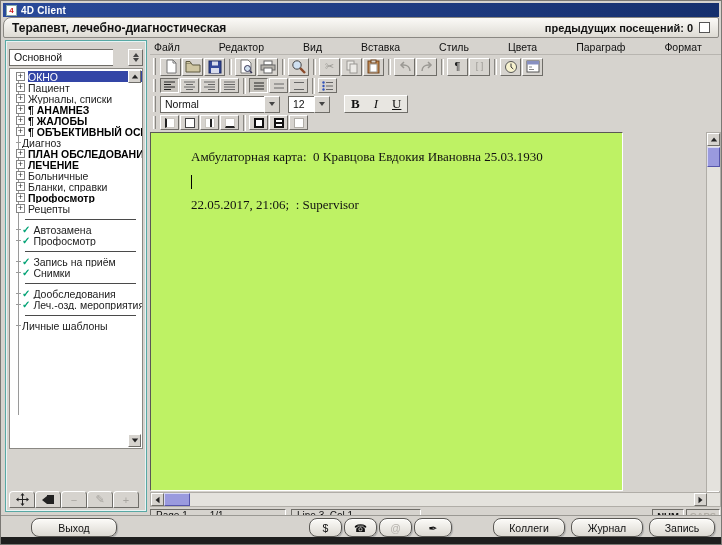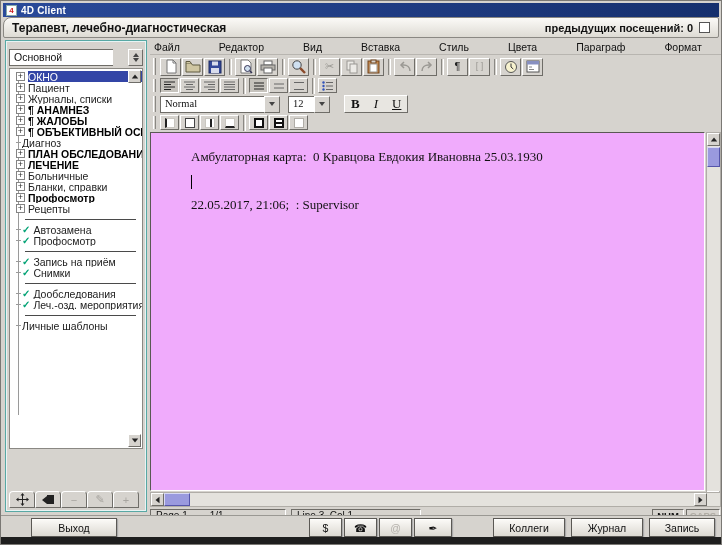--- a/index.html
+++ b/index.html
@@ -85,38 +85,38 @@
   .tb3 { top:54px; height:20px; }
   .tb4 { top:74px; height:17px; }
   .tbtn { width:21px; height:18px; display:flex; align-items:center; justify-content:center;
     border:1px solid; border-color:#ffffff #6f6d68 #6f6d68 #ffffff; background:#d6d3ce; margin-right:1px; }
   .tbtn.small { width:19px; height:15px; }
   .tbtn.pressed { border-color:#6f6d68 #ffffff #ffffff #6f6d68; background:#c6c3bd; }
   .tbtn .glyph { font-size:11px; line-height:11px; color:#222; }
   .tbtn .glyph.gray { color:#9a9893; }
   .tdiv { width:3px; height:16px; border-left:1px solid #8a8883; border-right:1px solid #fff; margin:0 3px; }
 
-  .combo { display:flex; height:17px; margin-right:8px;font-family:Liberation Serif, serif; }
+  .combo { display:flex; height:17px; margin-right:8px; }
   .combo .cfield { background:#fff; border:1px solid #6f6d68; border-right:none; font-size:10.5px; padding:1px 4px; color:#111; white-space:nowrap; overflow:hidden; }
   .combo .cbtn { width:16px; border:1px solid; border-color:#fff #6f6d68 #6f6d68 #fff; background:#d6d3ce; display:flex; align-items:center; justify-content:center; }
   .biu { display:flex; align-items:center; border:1px solid; border-color:#fff #6f6d68 #6f6d68 #fff; background:#e8e6e1; height:18px; padding:0 6px; gap:14px; margin-left:6px; }
   .biu span { font-family:"Liberation Serif",serif; font-size:13px; color:#111; }
   .biu .b { font-weight:bold; } .biu .i { font-style:italic; } .biu .u { text-decoration:underline; }
 
   .borderbox { width:10px; height:10px; background:#fff; border:1px solid #c8c5bf; position:relative; }
   .bb-left { border-left:2px solid #222; }
   .bb-out { border:1px solid #444; }
   .bb-vmid::after { content:""; position:absolute; left:4px; top:0; bottom:0; border-left:2px solid #222; }
   .bb-bot { border-bottom:2px solid #222; }
   .bb-thick { border:2px solid #111; }
   .bb-hmid { border:2px solid #111; } .bb-hmid::after { content:""; position:absolute; left:0; right:0; top:2px; border-top:2px solid #111; }
   .bb-none { border:1px solid #b0ada7; }
 
   
-  .textpane { position:absolute; left:0; top:92px; width:555px; height:359px; background:#f0abfc;
+  .textpane { position:absolute; left:0; top:92px; width:473px; height:359px; background:#bef264;
     border:1px solid; border-color:#5a5854 #fff #fff #5a5854; overflow:hidden; }
   .doc { padding:12px 0 0 40px; font-family:"Liberation Serif", serif; font-size:13px; color:#111; }
   .doc .dline { white-space:pre; height:24px; line-height:24px; }
   .caret { display:inline-block; width:1px; height:14px; background:#000; vertical-align:middle; }
 
   
   .vscroll { position:absolute; left:556px; top:92px; width:15px; height:373px; background:#e4e2dd; border:1px solid #b0ada7; }
   .hscroll { position:absolute; left:0; top:452px; width:571px; height:15px; background:#e4e2dd; border:1px solid #b0ada7; display:flex; align-items:center; }
   .sarrow { width:13px; height:13px; display:flex; align-items:center; justify-content:center; flex:0 0 auto; }
   .vscroll .sarrow { position:absolute; left:0; }
@@ -134,21 +134,21 @@
   .sbox { height:13px; border:1px solid; border-color:#6f6d68 #fff #fff #6f6d68; background:#d6d3ce; display:flex; align-items:center; padding:0 5px; margin-right:5px; }
   .sbox.pagebox { width:136px; } .sbox.linebox { width:130px; }
   .pagebox .pgnum { margin-left:22px; }
   .statusbar .sspacer { flex:1; }
   .sbox.numbox { width:32px; justify-content:center; margin-right:2px; font-weight:bold; font-size:9.5px; }
   .sbox.capsbox { width:34px; justify-content:center; color:#b0aca4; margin-right:1px; font-weight:bold; font-size:9.5px; }
 
   
   .footer { position:absolute; left:0; bottom:7px; width:722px; height:22px; border-top:1px solid #9a9893; background:#d6d3ce; }
   .fbtn { position:absolute; top:2px; height:19px; background:linear-gradient(#fcfbf8,#dcd9d2);
-    border:1px solid #5a5854; border-radius:0; box-shadow:0 1px 0 #fff inset, 1px 1px 1px #aaa;
+    border:1px solid #5a5854; border-radius:8px; box-shadow:0 1px 0 #fff inset, 1px 1px 1px #aaa;
     display:flex; align-items:center; justify-content:center; font-size:10.5px; color:#111; }
   .fbtn.dis { color:#b5b2ac; }
   .bottom-strip { position:absolute; left:0; bottom:0; width:722px; height:7px; background:#1e1e1e; }
 
   .icosvg { display:block; }
 </style>
 </head>
 <body>
 
 <div class="window">

